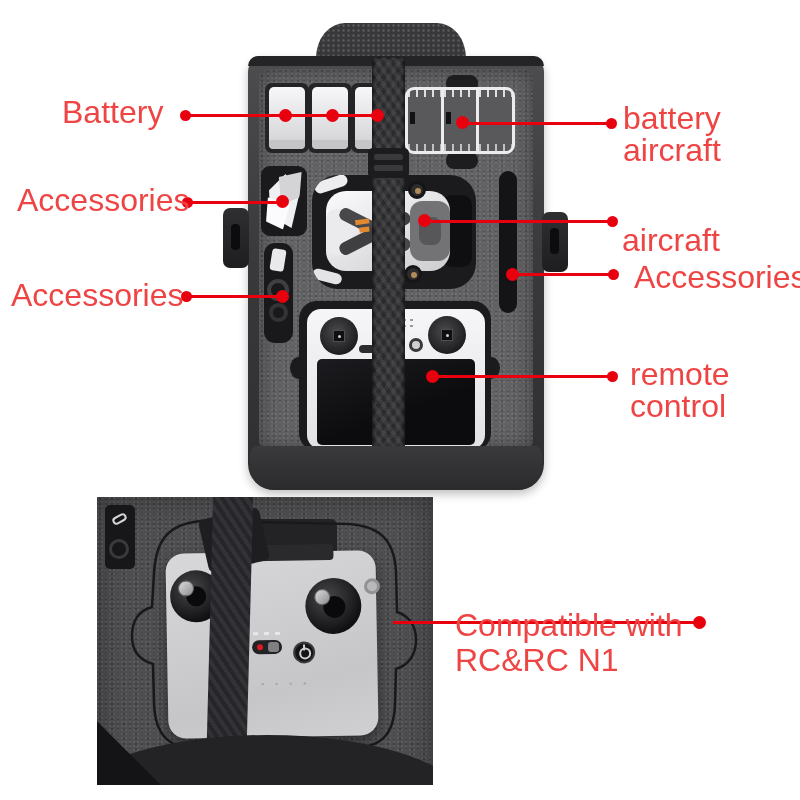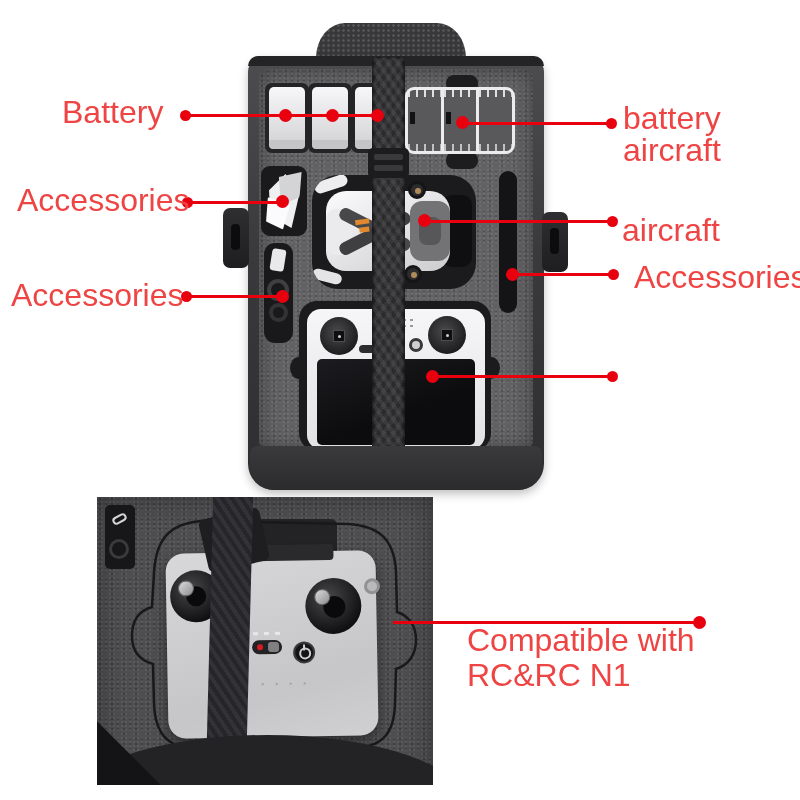--- a/index.html
+++ b/index.html
@@ -258,33 +258,34 @@
   <div class="lbl" style="left:623px;top:102px;width:135px;">battery aircraft</div>
 
   <div class="rline" style="left:188px;top:201px;width:95px;"></div>
   <div class="dot" style="left:182px;top:197px;"></div>
   <div class="dot big" style="left:276px;top:195px;"></div>
   <div class="lbl" style="left:17px;top:184px;">Accessories</div>
 
   <div class="rline" style="left:425px;top:220px;width:188px;"></div>
   <div class="dot big" style="left:418px;top:214px;"></div>
   <div class="dot" style="left:607px;top:216px;"></div>
-  <div class="lbl" style="left:622px;top:214px;">aircraft</div>
+  <div class="lbl" style="left:622px;top:224px;">aircraft</div>
 
   <div class="rline" style="left:187px;top:295px;width:96px;"></div>
   <div class="dot" style="left:181px;top:291px;"></div>
   <div class="dot big" style="left:276px;top:290px;"></div>
   <div class="lbl" style="left:11px;top:279px;">Accessories</div>
 
   <div class="rline" style="left:513px;top:273px;width:101px;"></div>
   <div class="dot big" style="left:506px;top:268px;"></div>
   <div class="dot" style="left:608px;top:269px;"></div>
   <div class="lbl" style="left:634px;top:261px;">Accessories</div>
 
   <div class="rline" style="left:433px;top:375px;width:180px;"></div>
   <div class="dot big" style="left:426px;top:370px;"></div>
   <div class="dot" style="left:607px;top:371px;"></div>
+  <div class="lbl" style="left:630px;top:358px;width:115px;">remote control</div>
 
   <div class="rline" style="left:393px;top:621px;width:306px;"></div>
   <div class="dot big" style="left:693px;top:616px;"></div>
-  <div class="lbl" style="left:455px;top:623px;width:230px;line-height:35px;margin-left:12px;">Compatible with RC&amp;RC N1</div>
+  <div class="lbl" style="left:455px;top:608px;width:230px;line-height:35px;">Compatible with RC&amp;RC N1</div>
 
 </div>
 
 </body></html>

